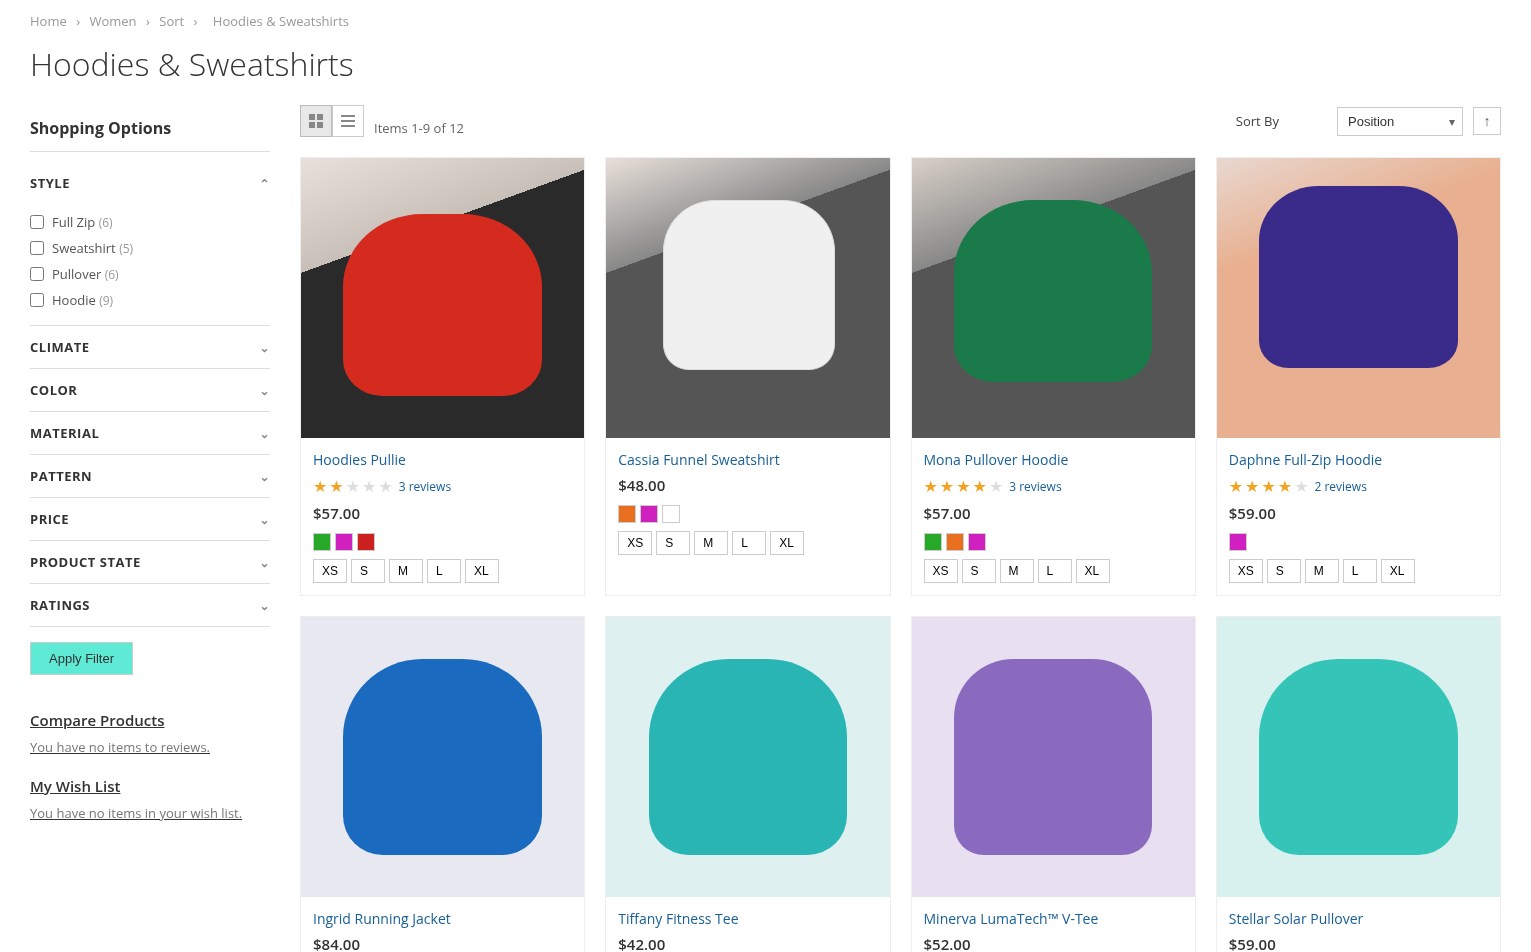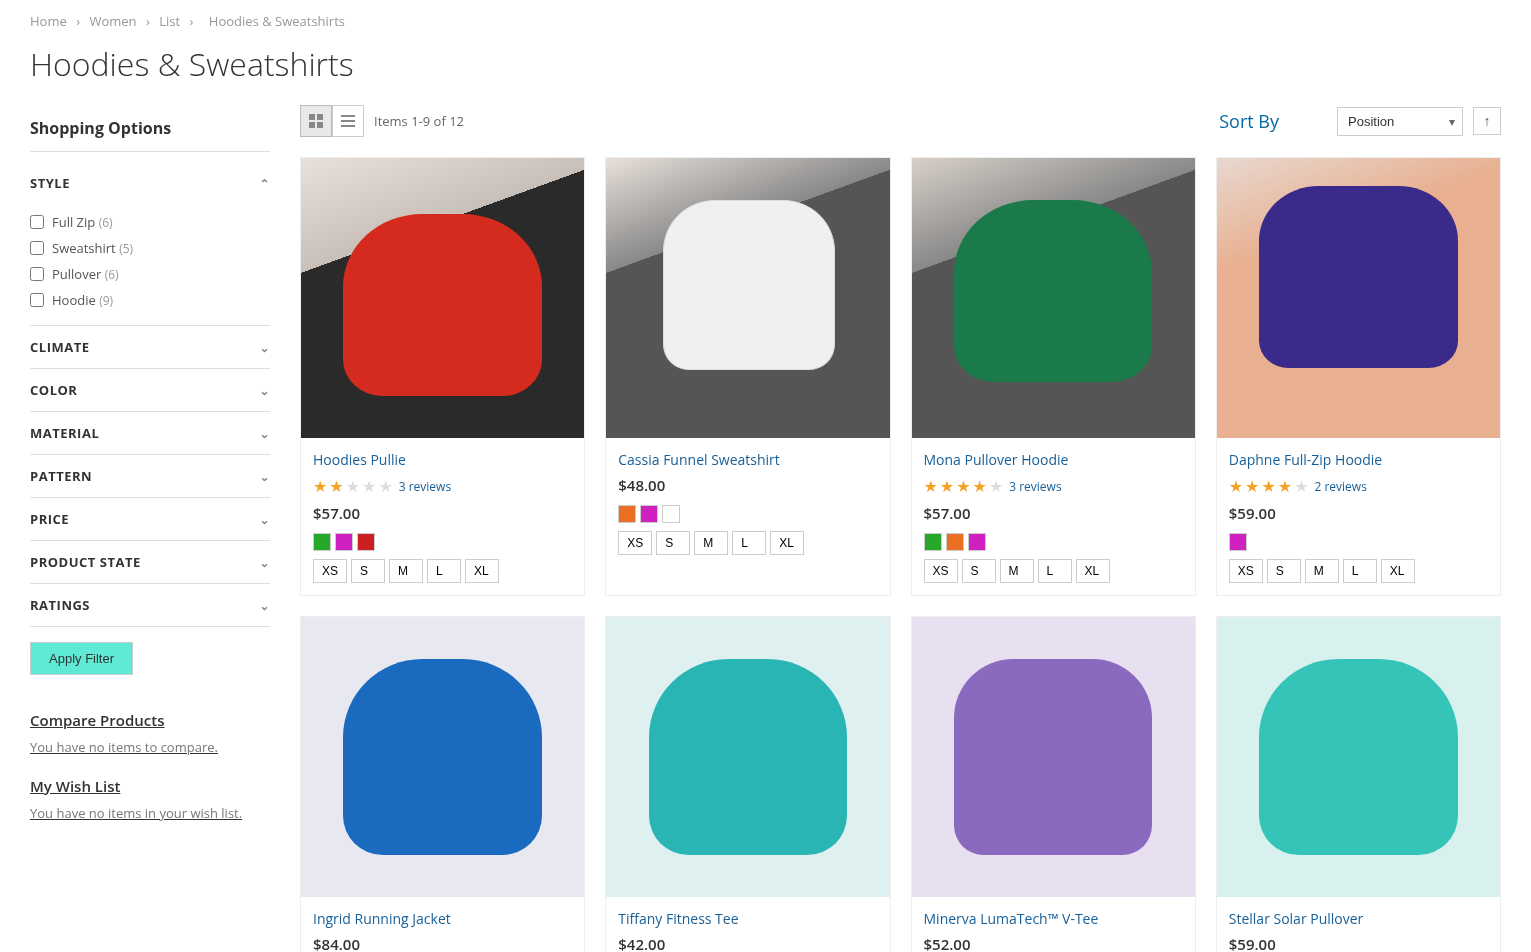--- a/index.html
+++ b/index.html
@@ -30,29 +30,29 @@
     .apply-filter-btn { margin: 15px 0; padding: 8px 18px; border: 1px solid #ccc; background: #5eead4; font-size: 13px; cursor: pointer; color: #333; }
 
     .sidebar-section { margin-top: 20px; text-decoration: underline; }
     .sidebar-section-title { font-size: 15px; font-weight: 600; margin-bottom: 8px; color: #333; }
     .sidebar-section-text { font-size: 13px; color: #777; }
 
     
     .main { flex: 1; }
 
     .toolbar { display: flex; align-items: center; justify-content: space-between; margin-bottom: 20px; }
-    .toolbar-left { display: flex; align-items: center; }
+    .toolbar-left { display: flex; align-items: flex-end; }
 
     .view-btn { width: 32px; height: 32px; display: flex; align-items: center; justify-content: center; border: 1px solid #ccc; background: #fff; cursor: pointer; font-size: 16px; color: #888; }
     .view-btn.active { background: #e8e8e8; border-color: #bbb; }
 
     .items-count { font-size: 13px; color: #666; margin-left: 10px; }
 
     .toolbar-right { display: flex; align-items: center; gap: 10px; }
-    .sort-label { font-size: 18px; color: #0369a1; }
+    .sort-label { font-size: 13px; color: #404040; }
 
     .sort-select { padding: 6px 30px 6px 10px; border: 1px solid #ccc; font-size: 13px; color: #333; background: #fff; cursor: pointer; appearance: none; -webkit-appearance: none; }
     .sort-wrapper { position: relative; display: inline-block; padding-left: 48px; }
     .sort-wrapper::after { content: '▾'; position: absolute; right: 8px; top: 50%; transform: translateY(-50%); pointer-events: none; color: #666; font-size: 12px; }
 
     .sort-asc-btn { width: 28px; height: 28px; border: 1px solid #ccc; background: #fff; cursor: pointer; display: flex; align-items: center; justify-content: center; font-size: 14px; color: #555; }
 
     
     .product-grid { display: grid; grid-template-columns: repeat(4, 1fr); gap: 20px; }
 
@@ -116,21 +116,21 @@
     .list-line { height: 2px; background: #888; }
   </style>
 </head>
 <body>
 
 <nav class="breadcrumb">
   <a href="#">Home</a>
   <span>›</span>
   <a href="#">Women</a>
   <span>›</span>
-  <a href="#">List</a>
+  <a href="#">Sort</a>
   <span>›</span>
   <span>Hoodies &amp; Sweatshirts</span>
 </nav>
 
 <h1 class="page-title">Hoodies &amp; Sweatshirts</h1>
 
 <div class="layout">
 
   <aside class="sidebar">
     <div class="sidebar-title">Shopping Options</div>
@@ -214,21 +214,21 @@
       <div class="filter-header">
         <span>RATINGS</span>
         <span class="chevron">⌄</span>
       </div>
     </div>
 
     <button class="apply-filter-btn">Apply Filter</button>
 
     <div class="sidebar-section">
       <div class="sidebar-section-title">Compare Products</div>
-      <p class="sidebar-section-text">You have no items to compare.</p>
+      <p class="sidebar-section-text">You have no items to reviews.</p>
     </div>
 
     <div class="sidebar-section">
       <div class="sidebar-section-title">My Wish List</div>
       <p class="sidebar-section-text">You have no items in your wish list.</p>
     </div>
   </aside>
 
   <main class="main">
 

